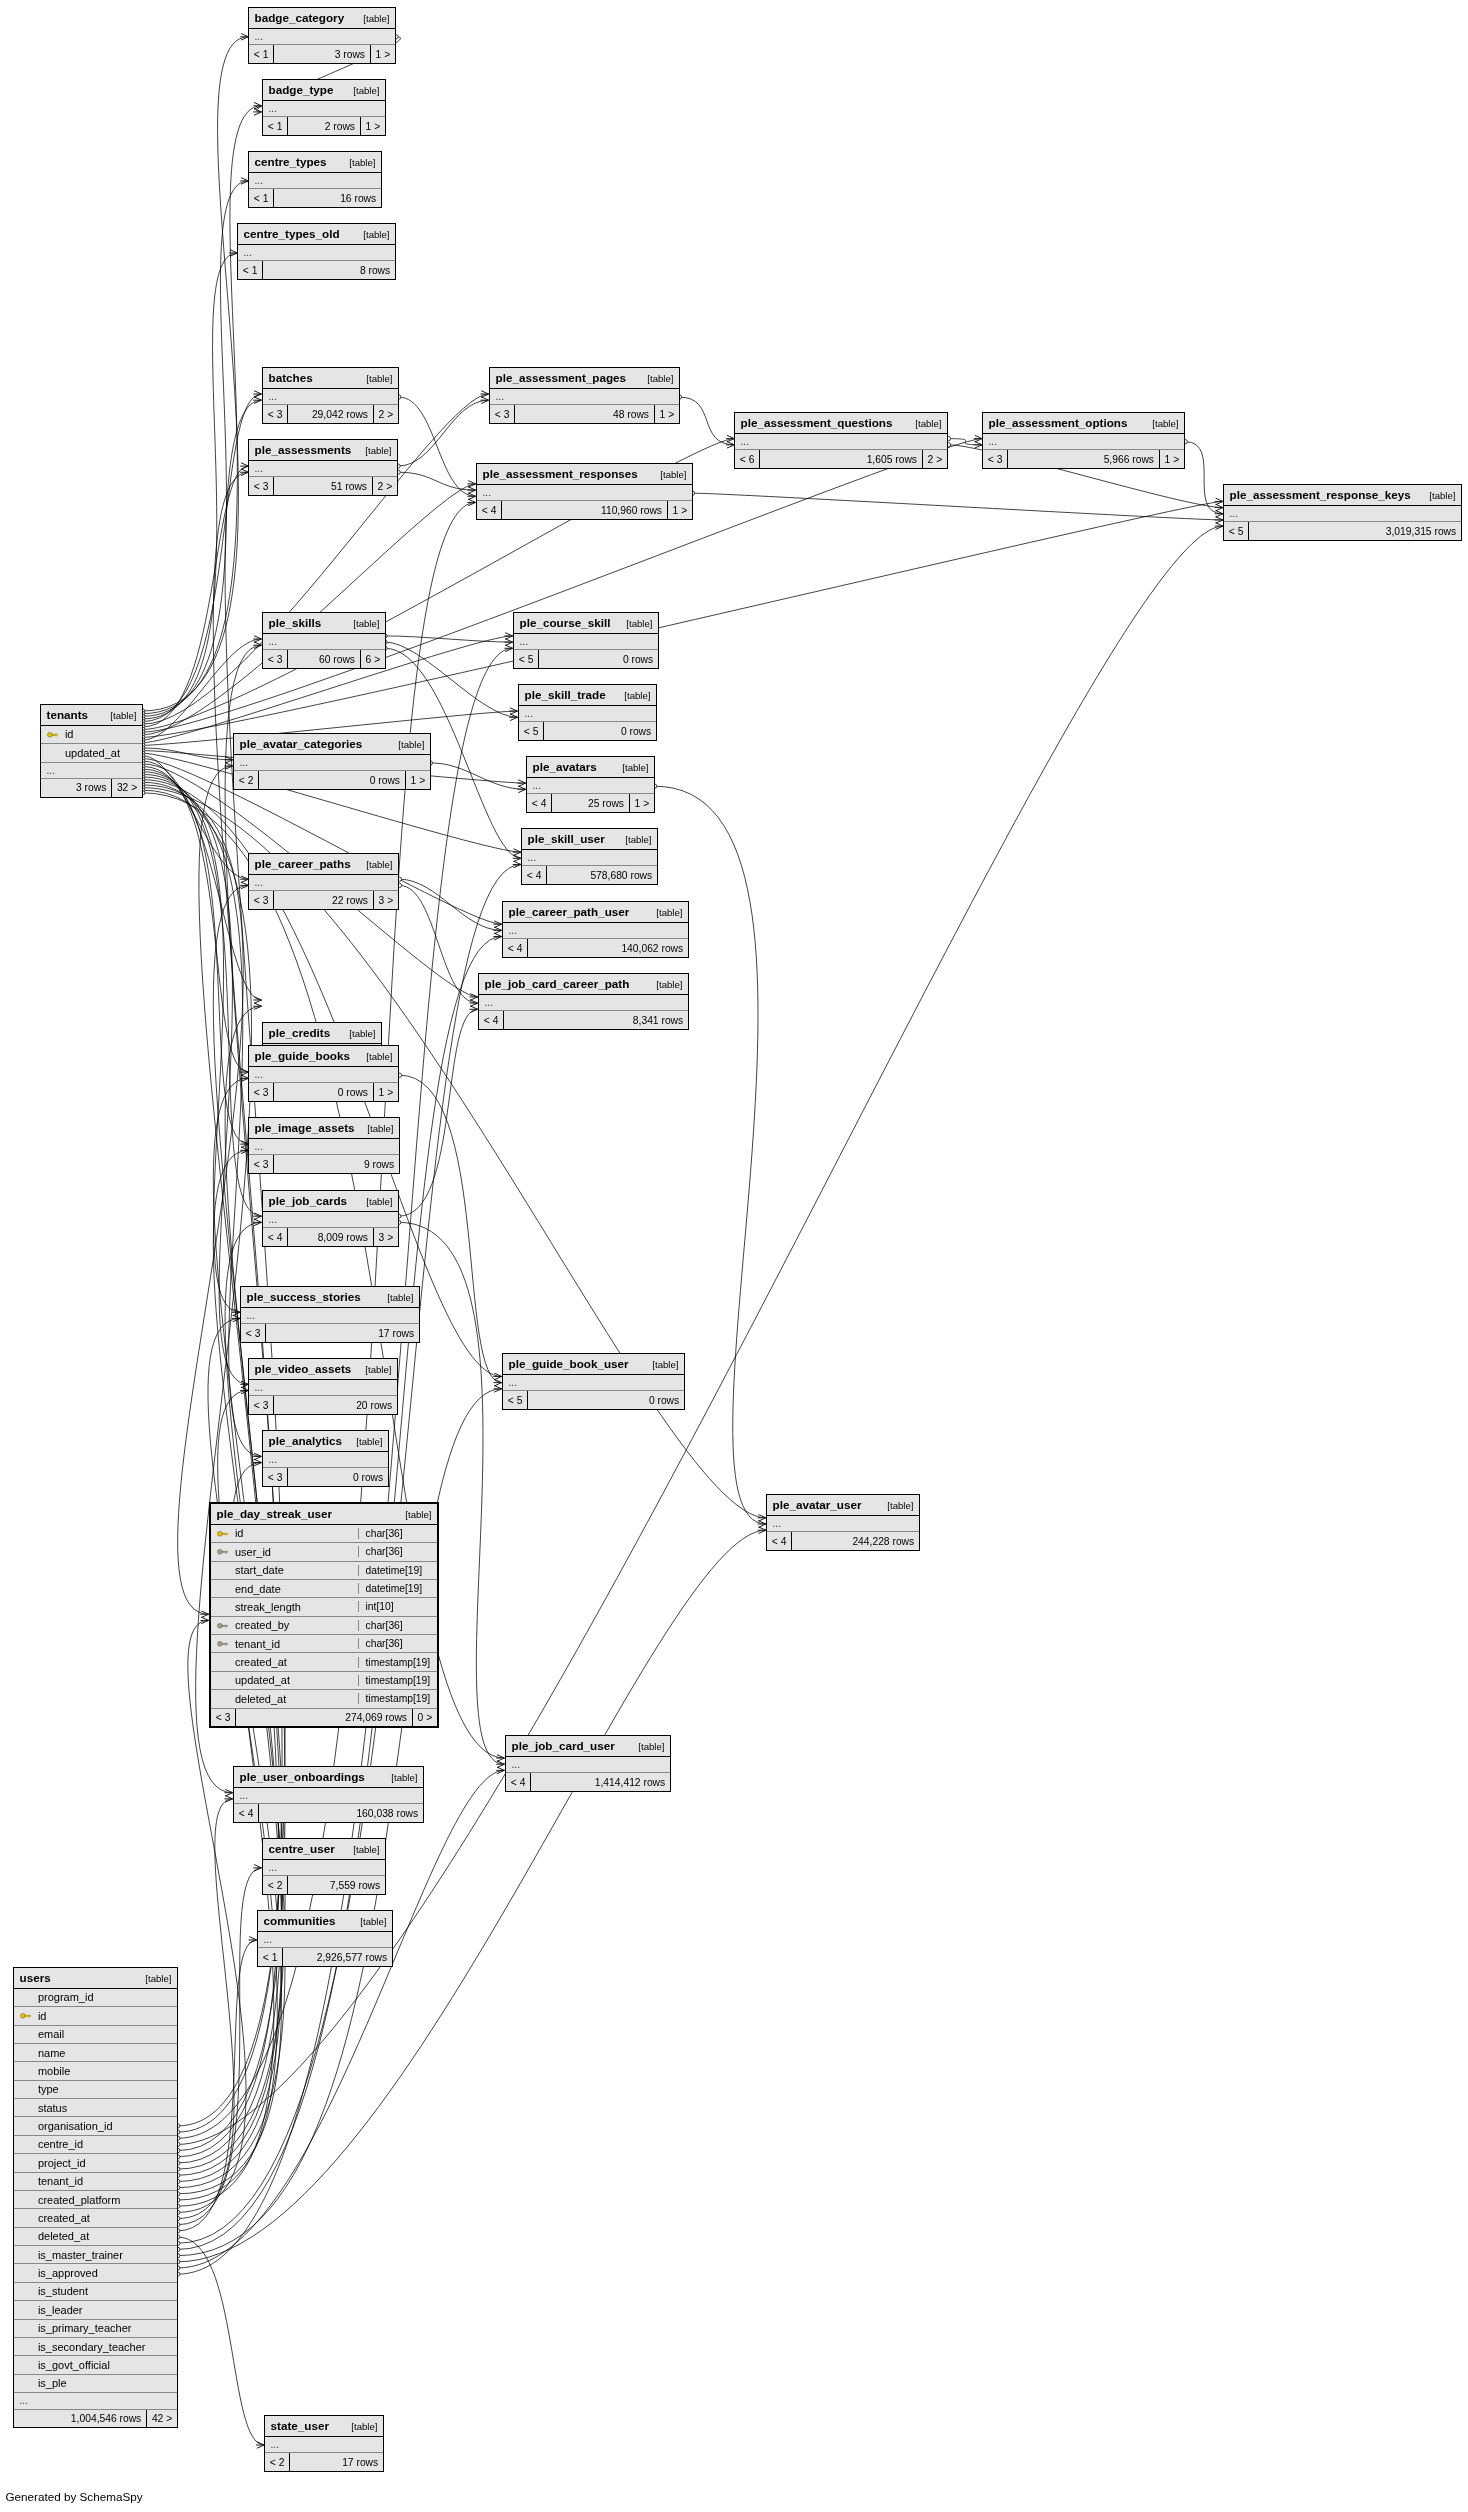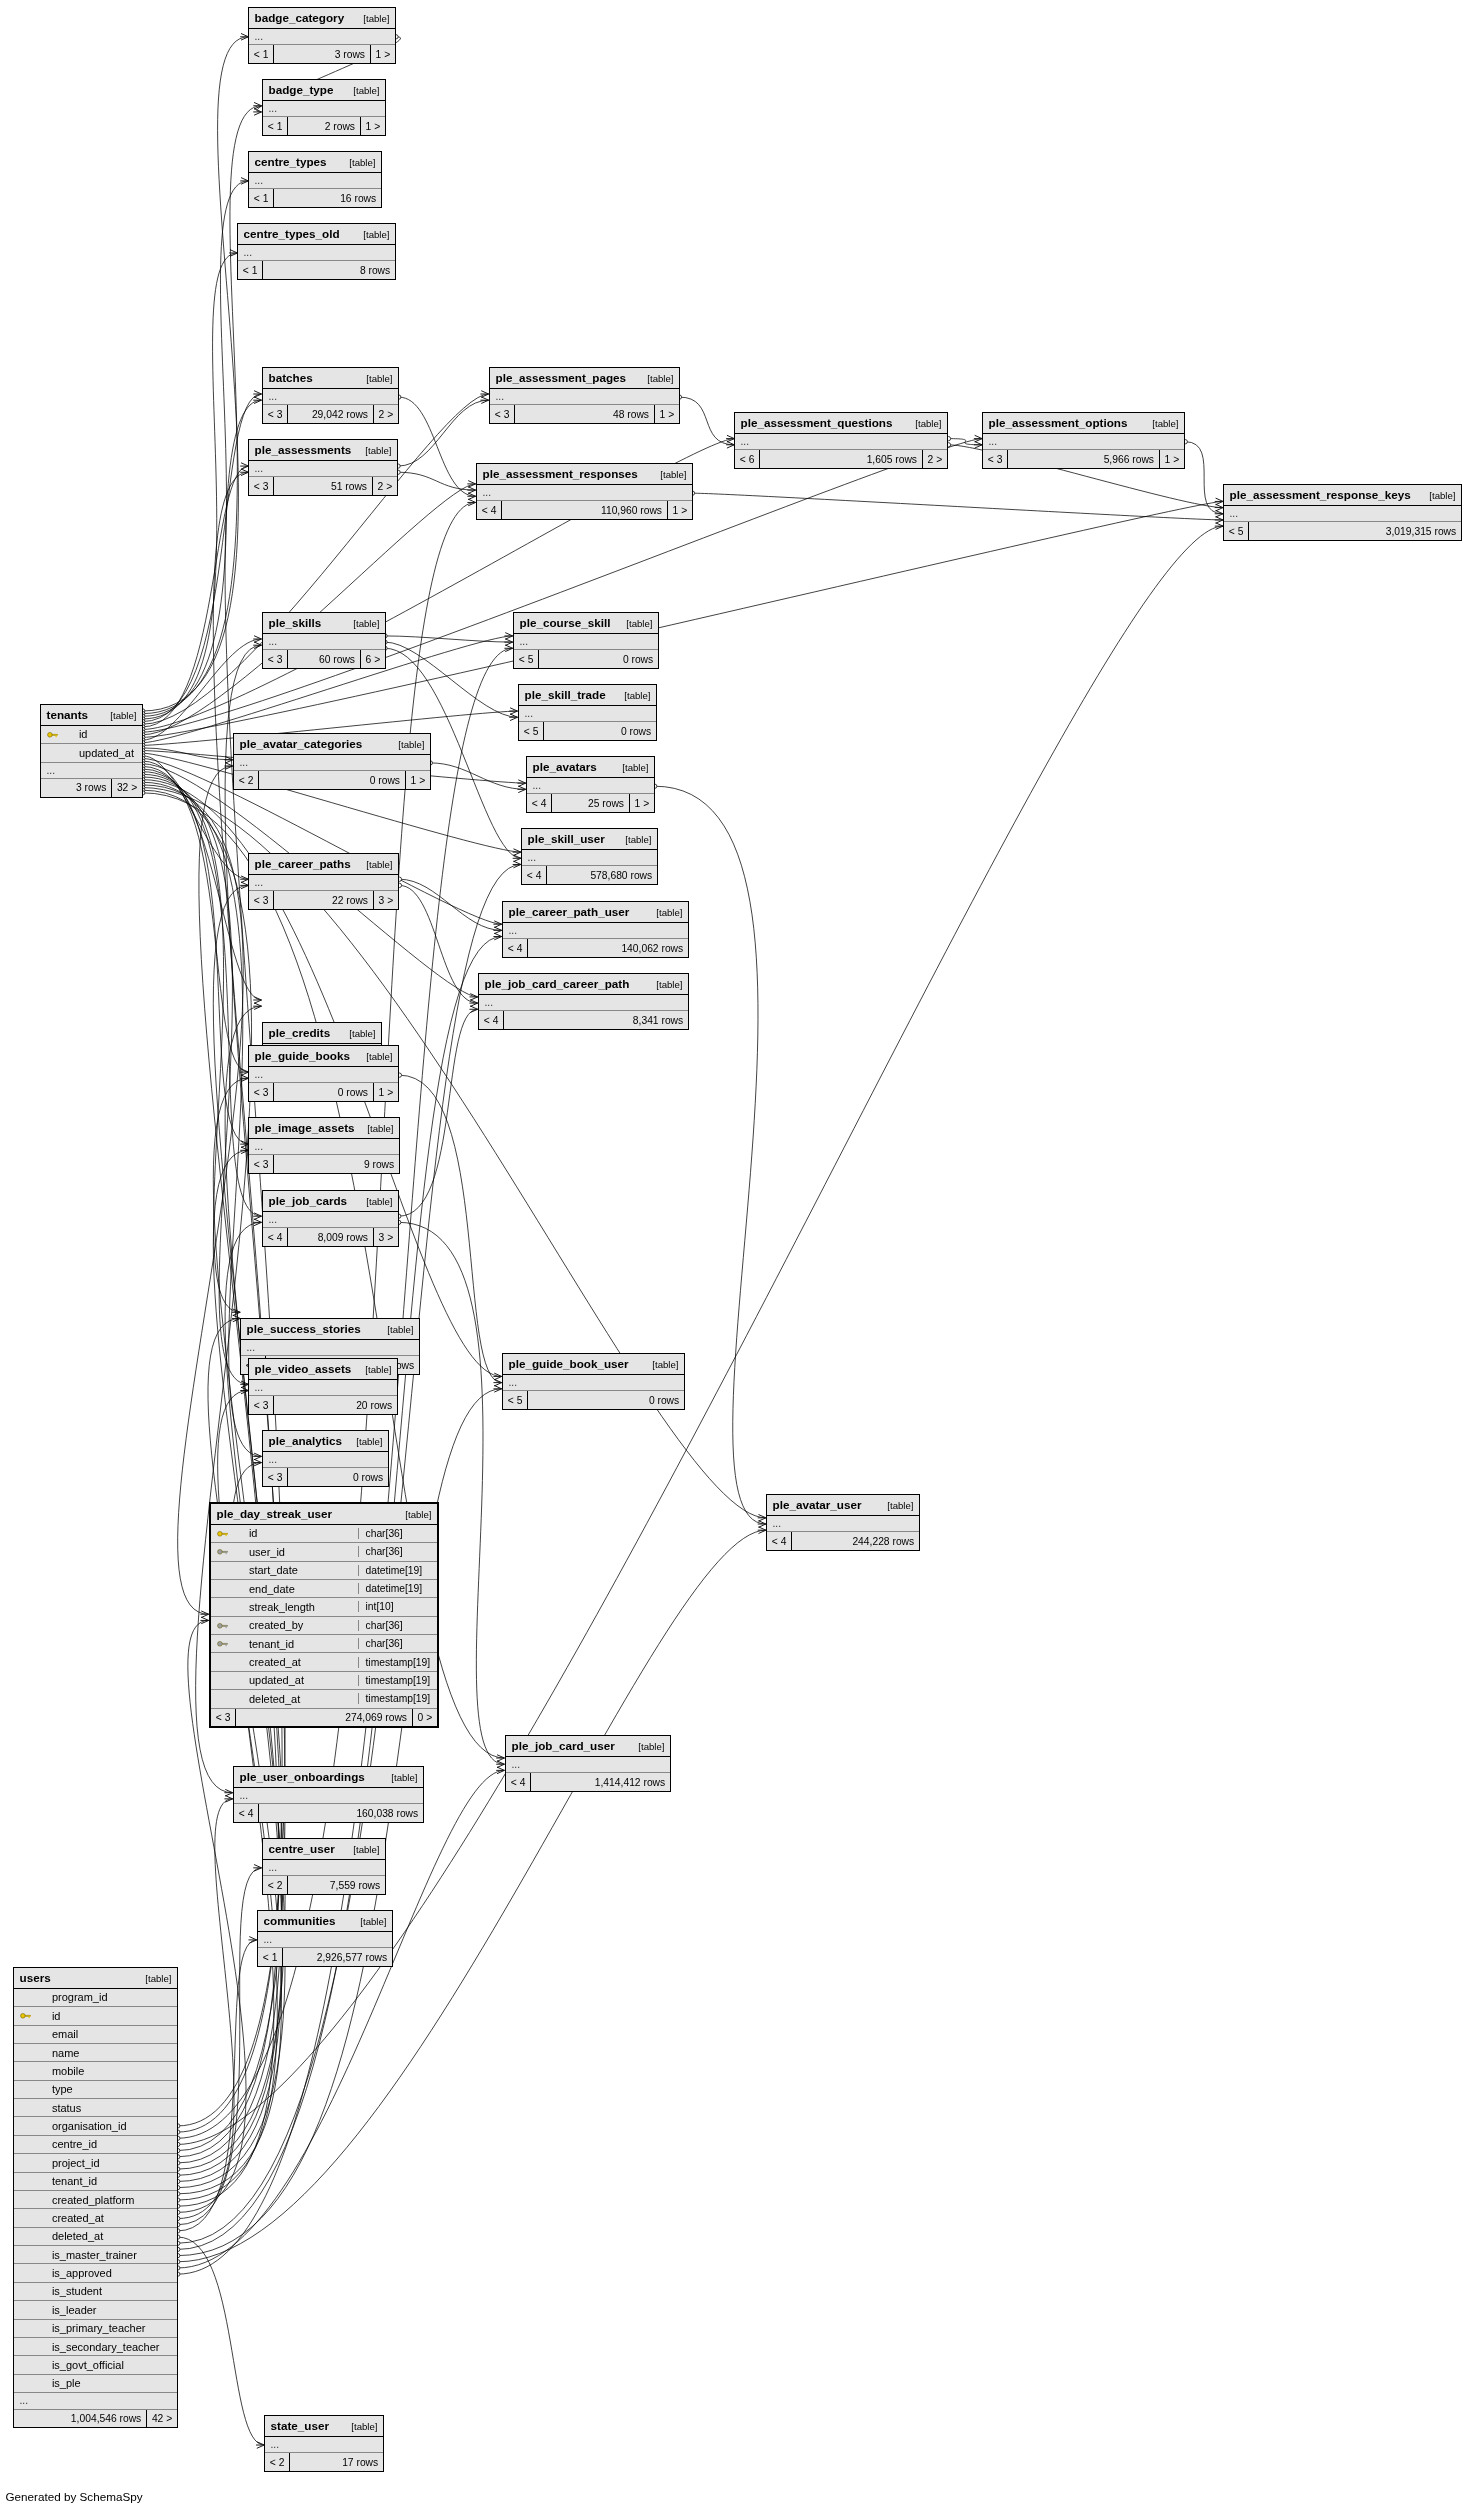--- a/index.html
+++ b/index.html
@@ -32,21 +32,21 @@
     padding: 3.4px 5.5px;
     border-bottom: 1.4px solid #000;
     white-space: nowrap;
   }
   .tn-name { font-weight: bold; font-size: 11.7px; }
   .tn-tag  { font-size: 9.6px; }
 
   .col-row {
     display: flex;
     align-items: center;
-    gap: 20px;
+    gap: 6px;
     padding: 2.7px 5.5px;
     border-bottom: 0.7px solid #888;
     font-size: 11px;
     white-space: nowrap;
   }
   .col-icon { display: inline-flex; width: 12.4px; min-width: 12.4px; height: 6.9px; align-items: center; }
   .col-name { }
   .col-type {
     margin-left: auto;
     border-left: 0.7px solid #888;
@@ -464,21 +464,21 @@
         <span class="tn-name">ple_job_cards</span>
         <span class="tn-tag">[table]</span>
       </div>
       <div class="tn-ellipsis">...</div>
       <div class="tn-footer">
         <span class="f-left">&lt; 4</span>
         <span class="f-mid">8,009 rows</span>
         <span class="f-right">3 &gt;</span>
       </div>
     </div>
-    <div class="table-node" style="left: 240px; top: 1286px; min-width: 180px; margin-top: 32px;">
+    <div class="table-node" style="left: 240px; top: 1286px; min-width: 180px;">
       <div class="tn-header">
         <span class="tn-name">ple_success_stories</span>
         <span class="tn-tag">[table]</span>
       </div>
       <div class="tn-ellipsis">...</div>
       <div class="tn-footer">
         <span class="f-left">&lt; 3</span>
         <span class="f-mid">17 rows</span>
       </div>
     </div>

